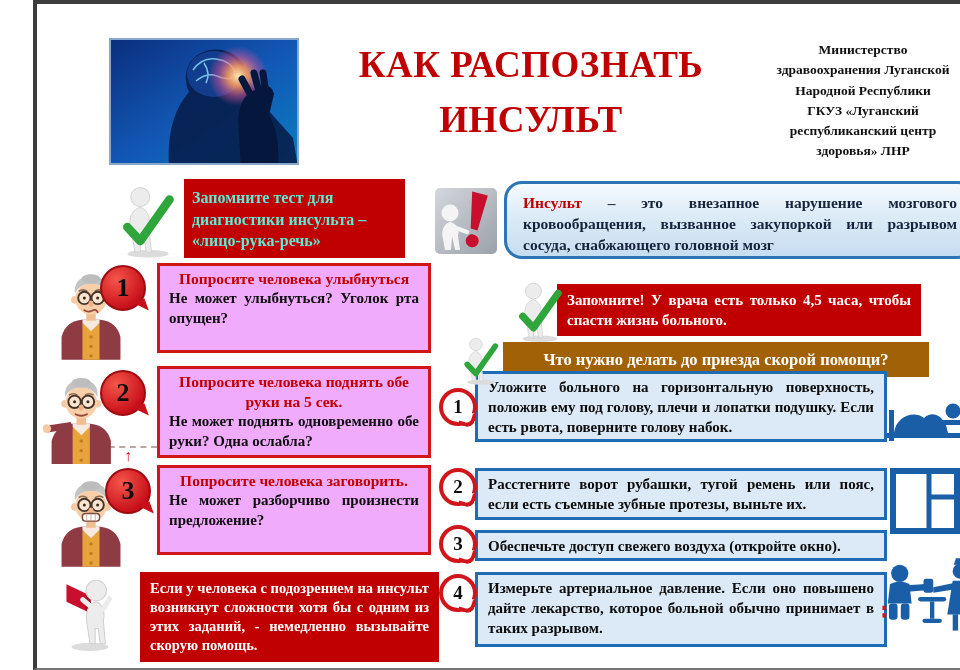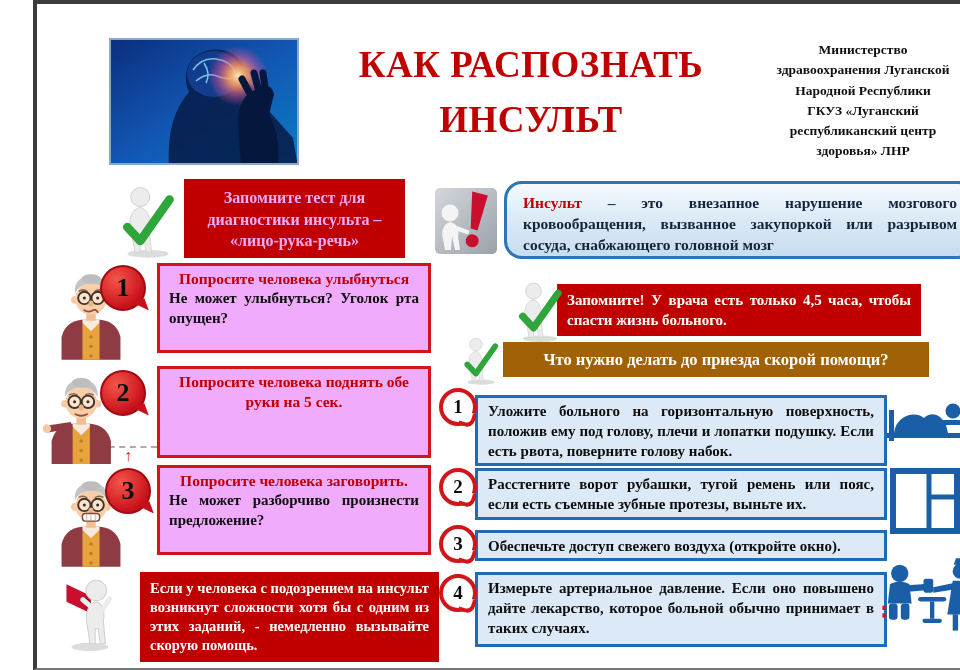--- a/index.html
+++ b/index.html
@@ -8,22 +8,22 @@
         border-top:4px solid #3c3c3c;border-left:4px solid #3c3c3c;border-right:2px solid #555;border-bottom:2px solid #777;
         font-family:"Liberation Serif","DejaVu Serif",serif;font-weight:bold;color:#111;margin-left:33px;}
   .abs{position:absolute;}
 
   
   .photo{left:72px;top:34px;width:190px;height:127px;border:2px solid #8aa6c8;overflow:hidden;}
   .title{left:278px;top:34px;width:432px;text-align:center;color:#C00000;font-size:37px;line-height:1.48;letter-spacing:0.5px;}
   .ministry{left:700px;top:36px;width:252px;text-align:center;font-size:13.5px;line-height:1.5;color:#101010;white-space:pre-line;}
 
   
-  .memo-box{left:147px;top:175px;width:221px;height:79px;background:#C00000;color:#f0abfc;
-            text-align:center;font-size:16px;line-height:1.35;padding:8px 8px;}
+  .memo-box{left:147px;top:175px;width:221px;height:79px;background:#C00000;color:#5eead4;
+            font-size:16px;line-height:1.35;padding:8px 8px;}
   .test-box{left:120px;top:0;width:274px;background:#f0abfc;border:3px solid #D0161B;padding:3px 9px;}
   .test-title{color:#C00000;text-align:center;font-size:15.5px;line-height:1.3;}
   .test-body{color:#0d0d0d;text-align:justify;font-size:15px;line-height:1.3;}
   .badge-red{width:46px;height:46px;border-radius:50%;background:radial-gradient(circle at 34% 30%,#f4564a,#c8101a 72%);
              border:2px solid #9e0b12;color:#0d0d0d;display:flex;align-items:center;justify-content:center;
              font-size:26px;z-index:5;}
   .badge-red::after{content:"";position:absolute;right:-3px;bottom:-4px;width:0;height:0;
              border-left:13px solid transparent;border-top:13px solid #c8101a;transform:rotate(-20deg);}
   .call-box{left:103px;top:568px;width:299px;height:90px;background:#C00000;color:#fff;
             font-size:14.5px;line-height:1.32;text-align:justify;padding:7px 10px;}
@@ -160,20 +160,21 @@
       <path d="M34 40 Q40 43 46 40" stroke="#9a4a38" stroke-width="2" fill="none" stroke-linecap="round"></path>
     </svg>
   </div>
   <div class="abs dash-line"></div>
   <div class="abs up-arrow">↑</div>
   <div class="abs badge-red" style="left:63px;top:366px;">
     <span>2</span>
   </div>
   <div class="abs test-box" style="top:362px;height:92px;">
     <div class="test-title">Попросите человека поднять обе руки на 5 сек.</div>
+    <div class="test-body">Не может поднять одновременно обе руки? Одна ослабла?</div>
   </div>
 
   <div class="abs figman" style="left:16px;top:474px;">
     <svg viewBox="0 0 80 92" width="76" height="90">
       <path d="M9 92 L9 68 Q13 52 30 50 L50 50 Q67 52 71 68 L71 92 Z" fill="#8E3B44"></path>
       <path d="M31 92 L31 53 Q40 60 49 53 L49 92 Z" fill="#E8A33C"></path>
       <circle cx="40" cy="68" r="1.8" fill="#B97E1F"></circle>
         <circle cx="40" cy="78" r="1.8" fill="#B97E1F"></circle>
         <circle cx="40" cy="88" r="1.8" fill="#B97E1F"></circle>
       <path d="M31 53 L40 62 L49 53 L49 50 L31 50 Z" fill="#F6EADF"></path>
@@ -249,36 +250,36 @@
       <circle cx="27" cy="13" r="11" fill="#ececec" stroke="#c9c9c9"></circle>
       <path d="M27 25 C17 27 13 38 16 50 L21 77 L27 77 L27 58 L31 58 L34 77 L40 77 L37 48 C39 36 35 27 27 25 Z" fill="#ececec" stroke="#cfcfcf"></path>
       <path d="M12 48 L27 64 L61 16" stroke="#2EA63B" stroke-width="10" fill="none" stroke-linecap="round" stroke-linejoin="round"></path>
     </svg>
   </div>
   <div class="abs actions-header">Что нужно делать до приезда скорой помощи?</div>
 
   <div class="abs badge-white" style="left:402px;top:384px;">
     <span>1</span>
   </div>
-  <div class="abs action-box" style="top:391px;height:71px;">Уложите больного на горизонтальную поверхность, положив ему под голову, плечи и лопатки подушку. Если есть рвота, поверните голову набок.</div>
+  <div class="abs action-box" style="top:367px;height:71px;">Уложите больного на горизонтальную поверхность, положив ему под голову, плечи и лопатки подушку. Если есть рвота, поверните голову набок.</div>
 
   <div class="abs badge-white" style="left:402px;top:464px;">
     <span>2</span>
   </div>
   <div class="abs action-box" style="top:464px;height:52px;">Расстегните ворот рубашки, тугой ремень или пояс, если есть съемные зубные протезы, выньте их.</div>
 
   <div class="abs badge-white" style="left:402px;top:521px;">
     <span>3</span>
   </div>
   <div class="abs action-box" style="top:526px;height:31px;">Обеспечьте доступ свежего воздуха (откройте окно).</div>
 
   <div class="abs badge-white" style="left:402px;top:570px;">
     <span>4</span>
   </div>
-  <div class="abs action-box" style="top:568px;height:75px;">Измерьте артериальное давление. Если оно повышено дайте лекарство, которое больной обычно принимает в таких случаях.</div>
+  <div class="abs action-box" style="top:568px;height:75px;">Измерьте артериальное давление. Если оно повышено дайте лекарство, которое больной обычно принимает в таких разрывом.</div>
 
   <div class="abs" style="left:850px;top:394px;">
     <svg viewBox="0 0 88 50" width="88" height="50" fill="#1B5EA8">
       <rect x="0" y="35" width="86" height="5"></rect>
       <rect x="2" y="12" width="5" height="31"></rect>
       <rect x="80" y="3" width="6" height="46"></rect>
       <circle cx="66" cy="13" r="7.5"></circle>
       <rect x="55" y="22" width="22" height="5" rx="2"></rect>
       <path d="M7 35 C9 18 27 12 37 20 C45 12 55 18 59 27 L61 35 Z"></path>
     </svg>

